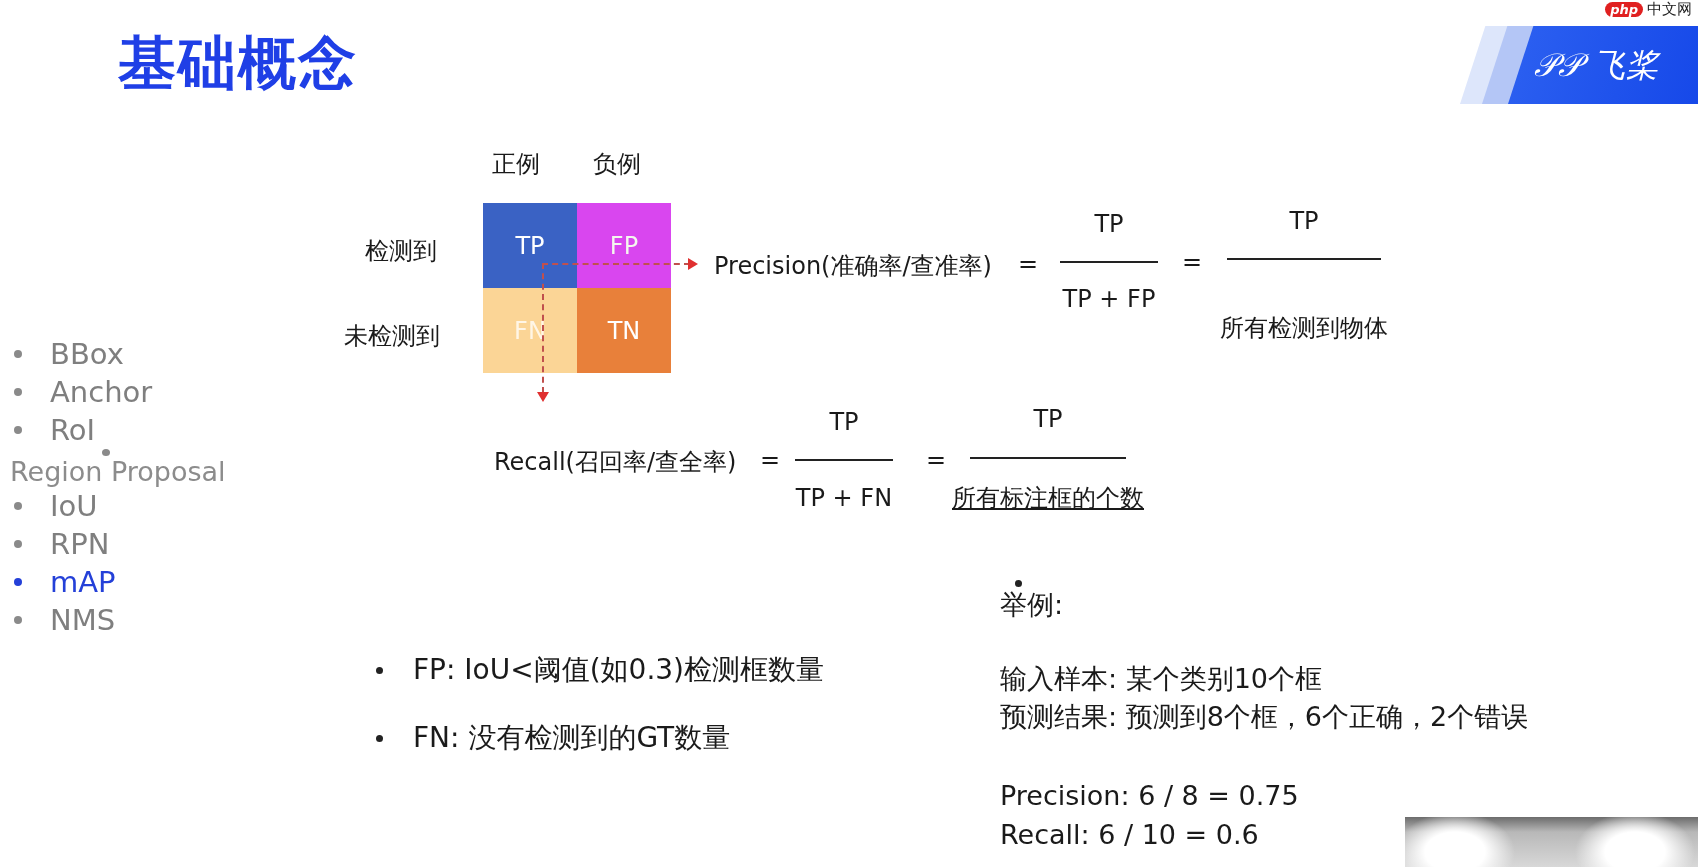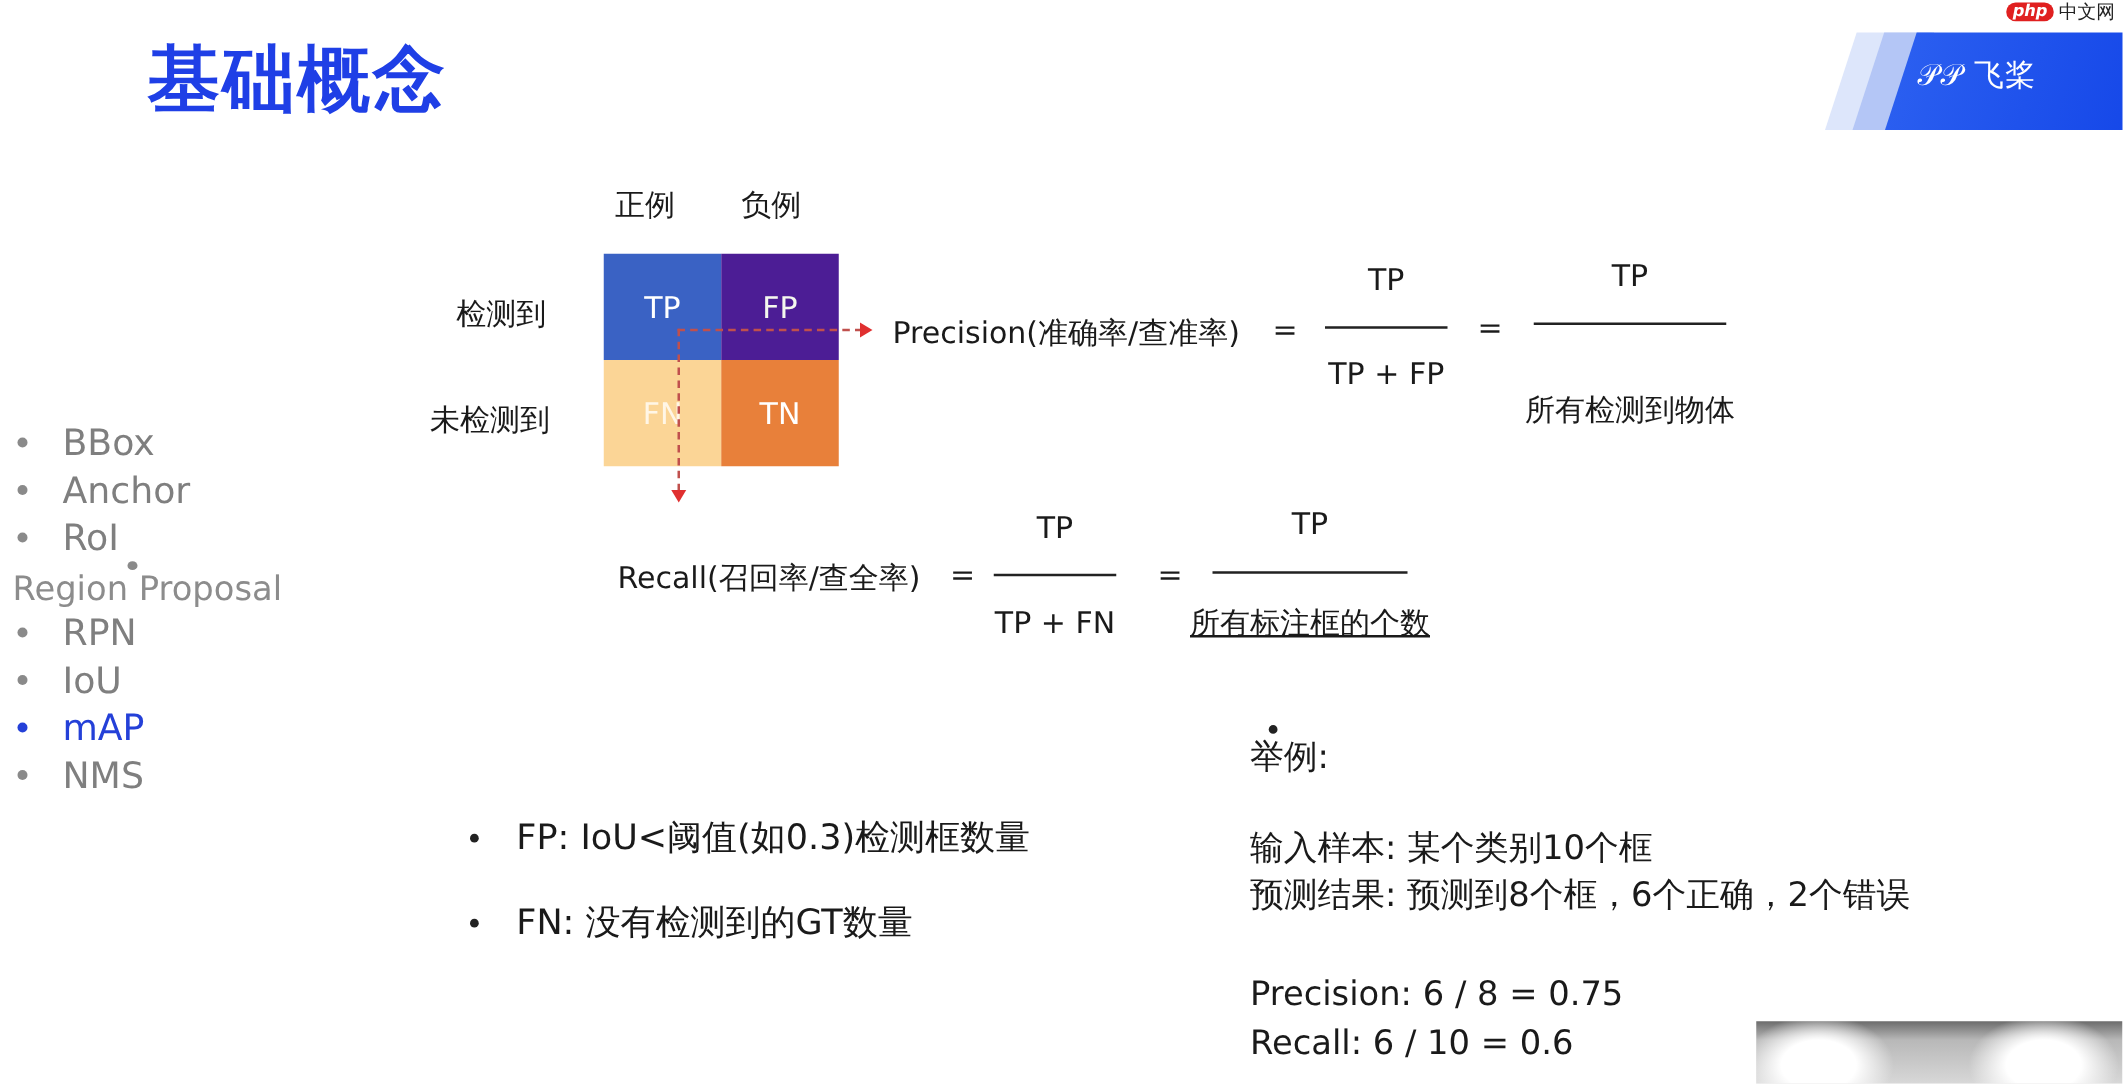--- a/index.html
+++ b/index.html
@@ -12,21 +12,21 @@
   .abs { position: absolute; }
   .title {
     left: 118px; top: 28px; font-size: 58px; font-weight: bold;
     color: #1f3fe6; letter-spacing: 2px; line-height: 70px;
   }
   
   .banner { left: 1460px; top: 26px; width: 238px; height: 78px; }
   .banner .stripe1 { position:absolute; left:0; top:0; width:60px; height:78px; background:#dde6fb; transform: skewX(-18deg); transform-origin: bottom left; }
   .banner .stripe2 { position:absolute; left:22px; top:0; width:40px; height:78px; background:#b4c6f6; transform: skewX(-18deg); transform-origin: bottom left; }
   .banner .main { position:absolute; left:48px; top:0; width:210px; height:78px; background: linear-gradient(90deg,#2a5ef0,#1446e8); transform: skewX(-18deg); transform-origin: bottom left; }
-  .banner .logo-text { position:absolute; left:74px; top:18px; color:#fff; font-size:24px; letter-spacing: 1px; white-space: nowrap; }
+  .banner .logo-text { position:absolute; left:74px; top:18px; color:#fff; font-size:32px; font-style: italic; letter-spacing: 1px; white-space: nowrap; }
   .watermark { right: 6px; top: 0px; font-size: 15px; color:#222; display:flex; align-items:center; gap:4px; }
   .watermark .php { background:#e02020; color:#fff; border-radius: 10px; padding: 0 5px; font-size: 13px; font-weight:bold; font-style: italic; }
 
   
   .col-label { font-size: 24px; top: 148px; }
   .row-label { font-size: 24px; }
   .cell { width: 94px; height: 85px; display:flex; align-items:center; justify-content:center; color:#fff; font-size: 24px; }
   .dash-h { border-top: 2px dashed #c0504d; height:0; }
   .dash-v { border-left: 2px dashed #c0504d; width:0; }
   .arrow-r { width:0; height:0; border-top:6px solid transparent; border-bottom:6px solid transparent; border-left:10px solid #e03030; }
@@ -88,43 +88,43 @@
   <li class="side-item">
       <span class="dot"></span>
       <span>RoI</span>
     </li>
   <li class="side-item small">
       <span class="dot"></span>
       <span>Region Proposal</span>
     </li>
   <li class="side-item">
       <span class="dot"></span>
-      <span>RPN</span>
+      <span>IoU</span>
     </li>
   <li class="side-item">
       <span class="dot"></span>
-      <span>IoU</span>
+      <span>RPN</span>
     </li>
   <li class="side-item active">
       <span class="dot"></span>
       <span>mAP</span>
     </li>
   <li class="side-item">
       <span class="dot"></span>
       <span>NMS</span>
     </li>
 </ul>
 
 <div class="abs col-label" style="left:492px;">正例</div>
 <div class="abs col-label" style="left:593px;">负例</div>
 <div class="abs row-label" style="left:365px; top:235px;">检测到</div>
 <div class="abs row-label" style="left:344px; top:320px;">未检测到</div>
 
 <div class="abs cell" style="left:483px; top:203px; background:#3a62c4;">TP</div>
-<div class="abs cell" style="left:577px; top:203px; background:#4c1d95; color:#f4f8ee;">FP</div>
+<div class="abs cell" style="left:577px; top:203px; background:#d946ef; color:#f4f8ee;">FP</div>
 <div class="abs cell" style="left:483px; top:288px; background:#fbd596; color:#fff6e6;">FN</div>
 <div class="abs cell" style="left:577px; top:288px; background:#e8803a;">TN</div>
 
 <div class="abs dash-h" style="left:542px; top:263px; width:148px;"></div>
 <div class="abs arrow-r" style="left:688px; top:258px;"></div>
 <div class="abs dash-v" style="left:542px; top:263px; height:130px;"></div>
 <div class="abs arrow-d" style="left:537px; top:392px;"></div>
 
 <div class="abs formula-text" style="left:714px; top:250px;">Precision(准确率/查准率)</div>
 <div class="abs formula-text" style="left:1018px; top:250px;">=</div>

